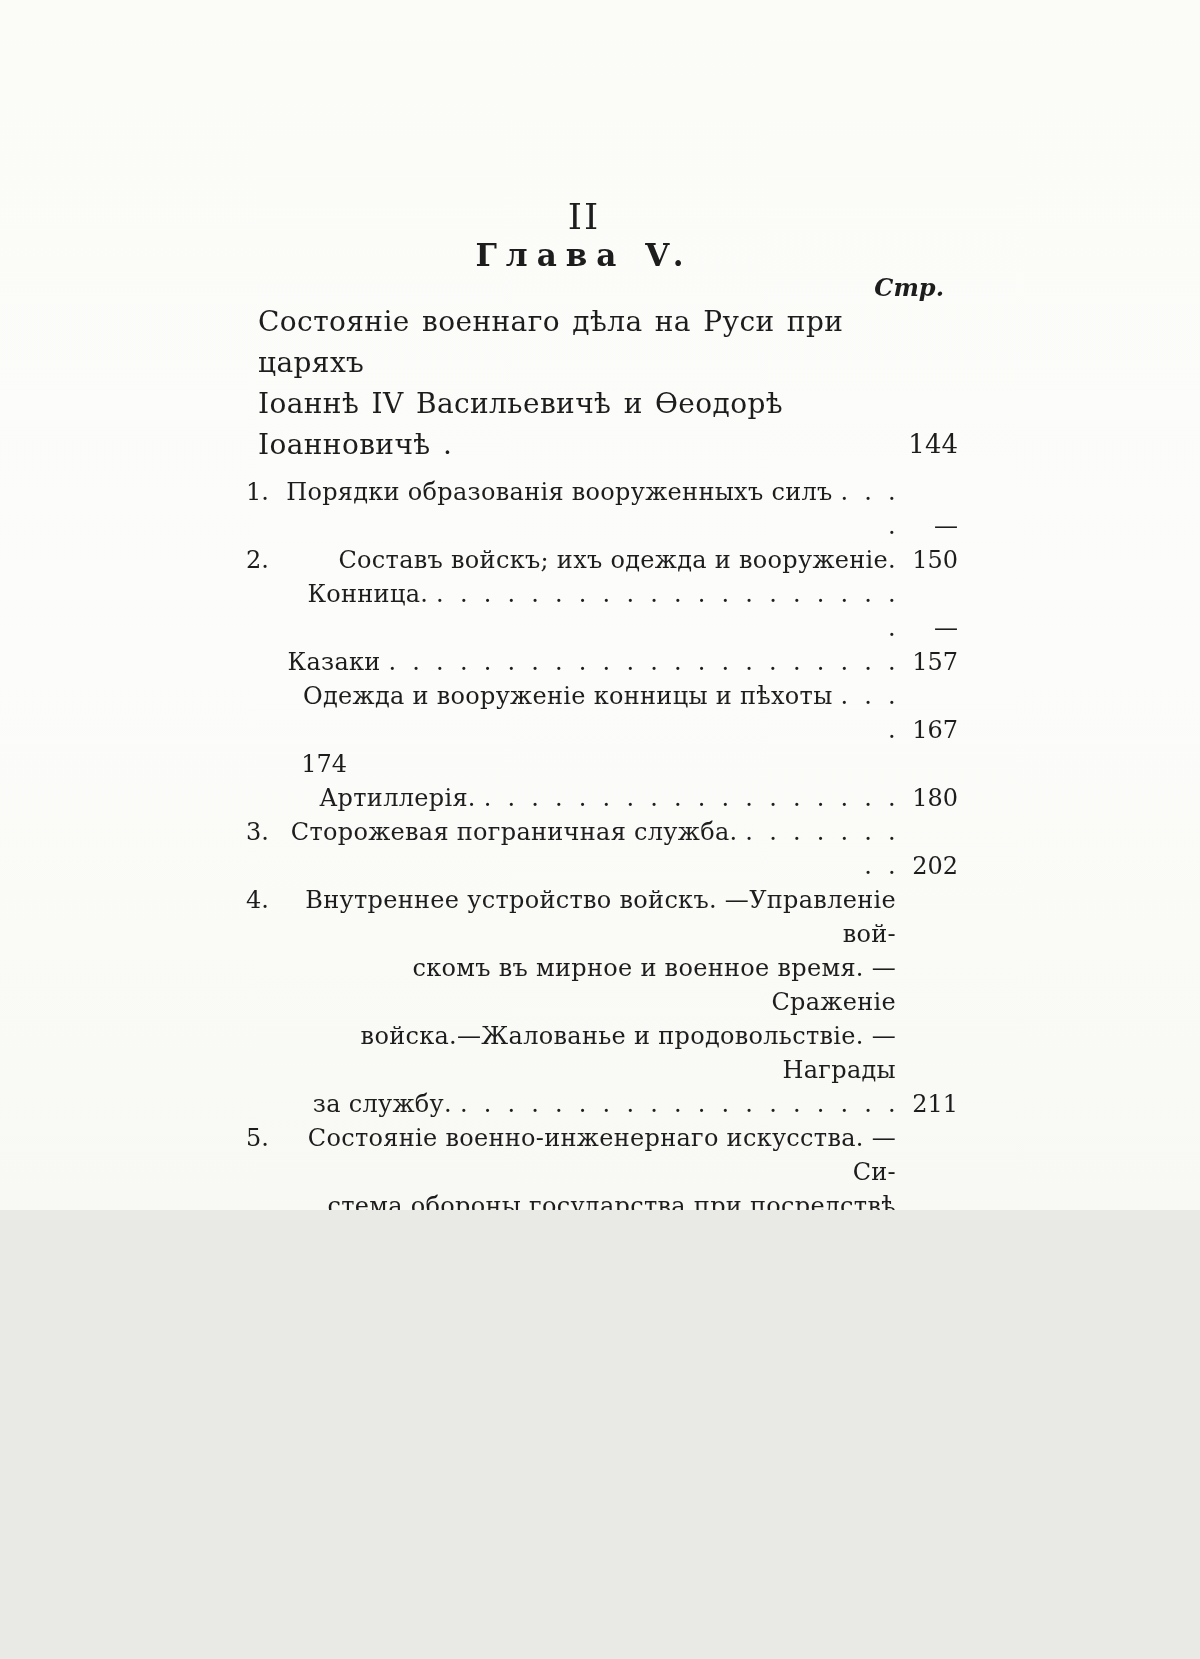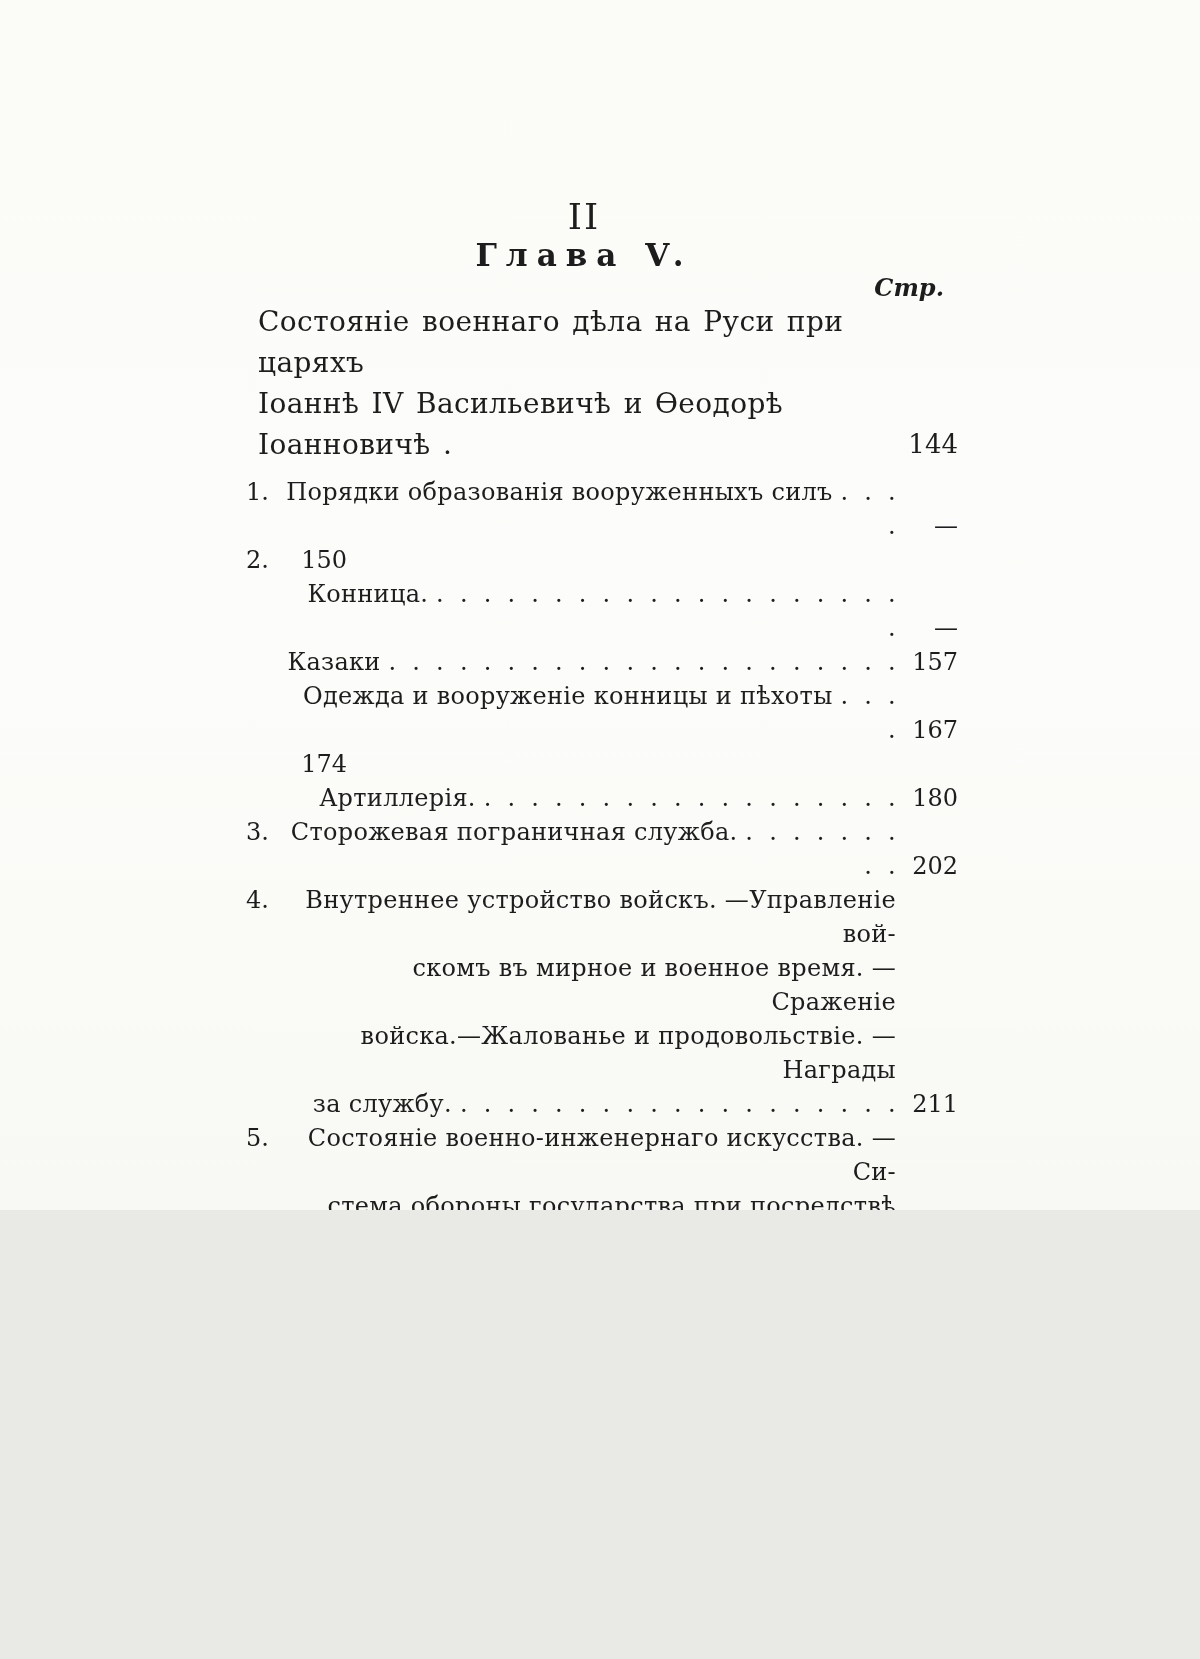--- a/index.html
+++ b/index.html
@@ -118,20 +118,21 @@
     <div class="entries">
 
       <div class="entry">
         <div class="entry-num">1.</div>
         <div class="entry-body">Порядки образованія вооруженныхъ силъ .  .  .  .</div>
         <div class="entry-page">—</div>
       </div>
 
       <div class="entry">
         <div class="entry-num">2.</div>
+        <div class="entry-body">Составъ войскъ; ихъ одежда и вооруженіе.</div>
         <div class="entry-page">150</div>
       </div>
 
       <div class="entry">
         <div class="entry-num"></div>
         <div class="entry-body">Конница. .  .  .  .  .  .  .  .  .  .  .  .  .  .  .  .  .  .  .  .  .</div>
         <div class="entry-page">—</div>
       </div>
 
       <div class="entry">

